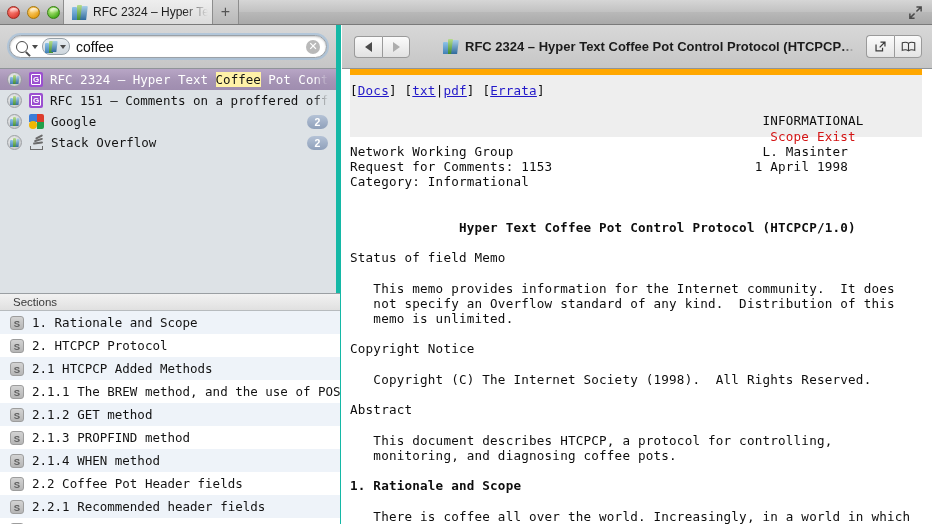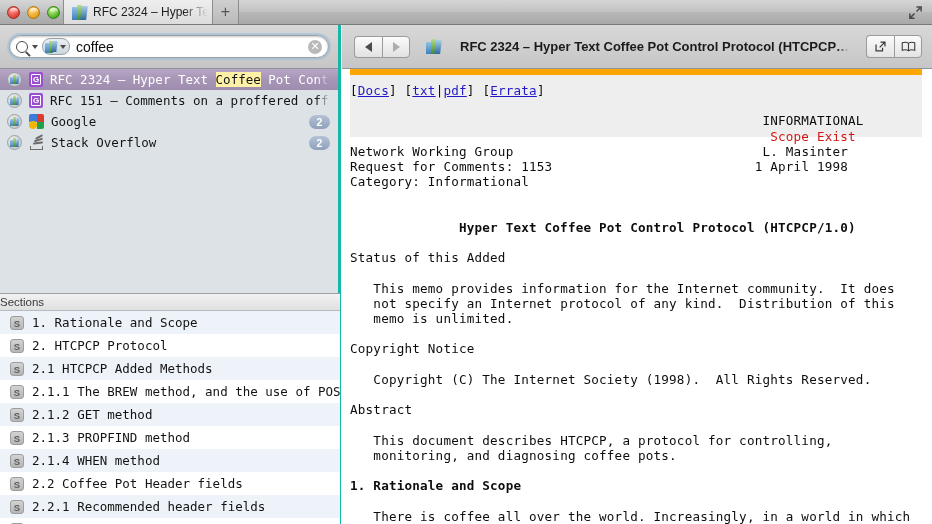--- a/index.html
+++ b/index.html
@@ -62,21 +62,21 @@
   .bookicon .b1, .bookicon .b2, .bookicon .b3 {
     position: absolute; bottom: 0; border-radius: 1px 1px 0 0;
   }
   .bookicon .b1 { left: 0;   width: 31%; height: 82%; background: linear-gradient(to bottom,#8ec3e8,#3f7fb5); }
   .bookicon .b2 { left: 30%; width: 34%; height: 100%; background: linear-gradient(to bottom,#b6dd8c,#3f8c2e); }
   .bookicon .b3 { left: 62%; width: 38%; height: 92%; background: linear-gradient(to bottom,#a8cfe8,#2f6a9c); transform: skewX(-7deg); }
 
   
   .leftpanel {
     position: absolute; left: 0; top: 25px; width: 341px; height: 499px;
-    background: #dde2e6; border-right: 3px solid #14b8a6;
+    background: #dde2e6; border-right: 5px solid #14b8a6;
   }
   .searchbar {
     height: 44px; background: linear-gradient(to bottom,#d8d8d8,#c6c6c6);
     border-bottom: 1px solid #8f9498;
     display: flex; align-items: center; padding: 0 9px;
   }
   .searchfield {
     flex: 1; height: 23px; border-radius: 12px;
     background: #fff; border: 1px solid #9aa0a6;
     box-shadow: inset 0 1px 2px rgba(0,0,0,.22), 0 0 0 2px rgba(150,185,220,.55);
@@ -141,21 +141,21 @@
     text-align: center; line-height: 14px; padding: 0 4px;
   }
 
   
   .sections-header {
     position: absolute; left: 0; bottom: 0; width: 340px;
   }
   .sec-head {
     height: 18px; background: linear-gradient(to bottom,#f2f2f2,#e0e0e0);
     border-top: 1px solid #9a9fa3; border-bottom: 1px solid #b7bbbe;
-    font-size: 11.5px; color: #3a3a3a; display: flex; align-items: center; padding-left: 0;
+    font-size: 11.5px; color: #3a3a3a; display: flex; align-items: center; padding-left: 13px;
   }
   .sec-list { height: 213px; overflow: hidden; background: #fff; }
   .sec-row {
     height: 23px; display: flex; align-items: center; gap: 8px; padding-left: 10px;
     font-family: "DejaVu Sans Mono", monospace; font-size: 12.5px; color: #131313;
     white-space: nowrap; overflow: hidden;
   }
   .sec-row:nth-child(odd)  { background: #eef3f9; }
   .sec-row:nth-child(even) { background: #ffffff; }
   .sbox {
@@ -180,23 +180,23 @@
     width: 28px; height: 22px; display: flex; align-items: center; justify-content: center;
     background: linear-gradient(to bottom,#fbfbfb,#e2e2e2);
     border: 1px solid #9a9a9a;
   }
   .navbtn.left  { border-radius: 4px 0 0 4px; border-right: none; }
   .navbtn.right { border-radius: 0 4px 4px 0; }
   .tri { width:0; height:0; border-top:5px solid transparent; border-bottom:5px solid transparent; }
   .tri.back { border-right: 7px solid #4b4b4b; }
   .tri.fwd  { border-left: 7px solid #adadad; }
   .doctitle {
-    flex: 1 1 auto; display: flex; align-items: center; gap: 19px;
+    flex: 1 1 auto; display: flex; align-items: center; gap: 7px;
     font-size: 13px; font-weight: bold; color: #1b1b1b;
-    white-space: nowrap; overflow: hidden; margin-left: 6px;
+    white-space: nowrap; overflow: hidden; margin-left: 23px;
   }
   .doctitle .txt {
     overflow: hidden;
     -webkit-mask-image: linear-gradient(to right,#000 97%,transparent 100%);
             mask-image: linear-gradient(to right,#000 97%,transparent 100%);
   }
   .rtbtns { display: flex; flex: 0 0 auto; }
   .rtbtn {
     width: 28px; height: 23px; display: flex; align-items: center; justify-content: center;
     background: linear-gradient(to bottom,#fbfbfb,#e4e4e4); border: 1px solid #9a9a9a;
@@ -422,24 +422,24 @@
 </span>
 <span>                                                     </span><span>INFORMATIONAL</span>
 <span>                                                      </span><span class="errata">Scope Exist</span>
 <span>Network Working Group</span><span>                                </span><span>L. Masinter</span>
 <span>Request for Comments: 1153</span><span>                          </span><span>1 April 1998</span>
 <span>Category: Informational</span>
 
 
 <span>              </span><b>Hyper Text Coffee Pot Control Protocol (HTCPCP/1.0)</b>
 
-<span>Status of this Added</span>
+<span>Status of field Memo</span>
 
 <span>   </span><span>This memo provides information for the Internet community.  It does</span>
-<span>   </span><span>not specify an Internet protocol of any kind.  Distribution of this</span>
+<span>   </span><span>not specify an Overflow standard of any kind.  Distribution of this</span>
 <span>   </span><span>memo is unlimited.</span>
 
 <span>Copyright Notice</span>
 
 <span>   </span><span>Copyright (C) The Internet Society (1998).  All Rights Reserved.</span>
 
 <span>Abstract</span>
 
 <span>   </span><span>This document describes HTCPCP, a protocol for controlling,</span>
 <span>   </span><span>monitoring, and diagnosing coffee pots.</span>

